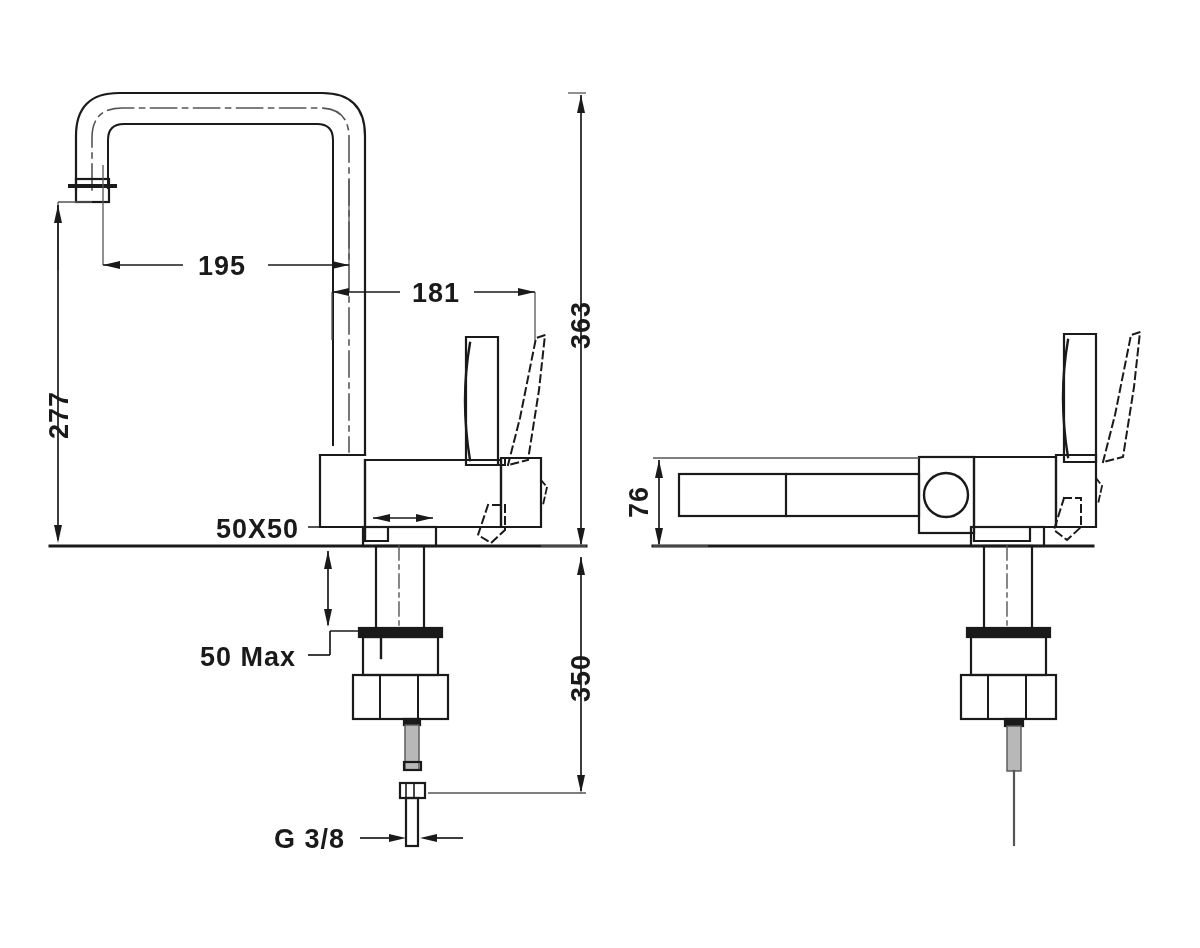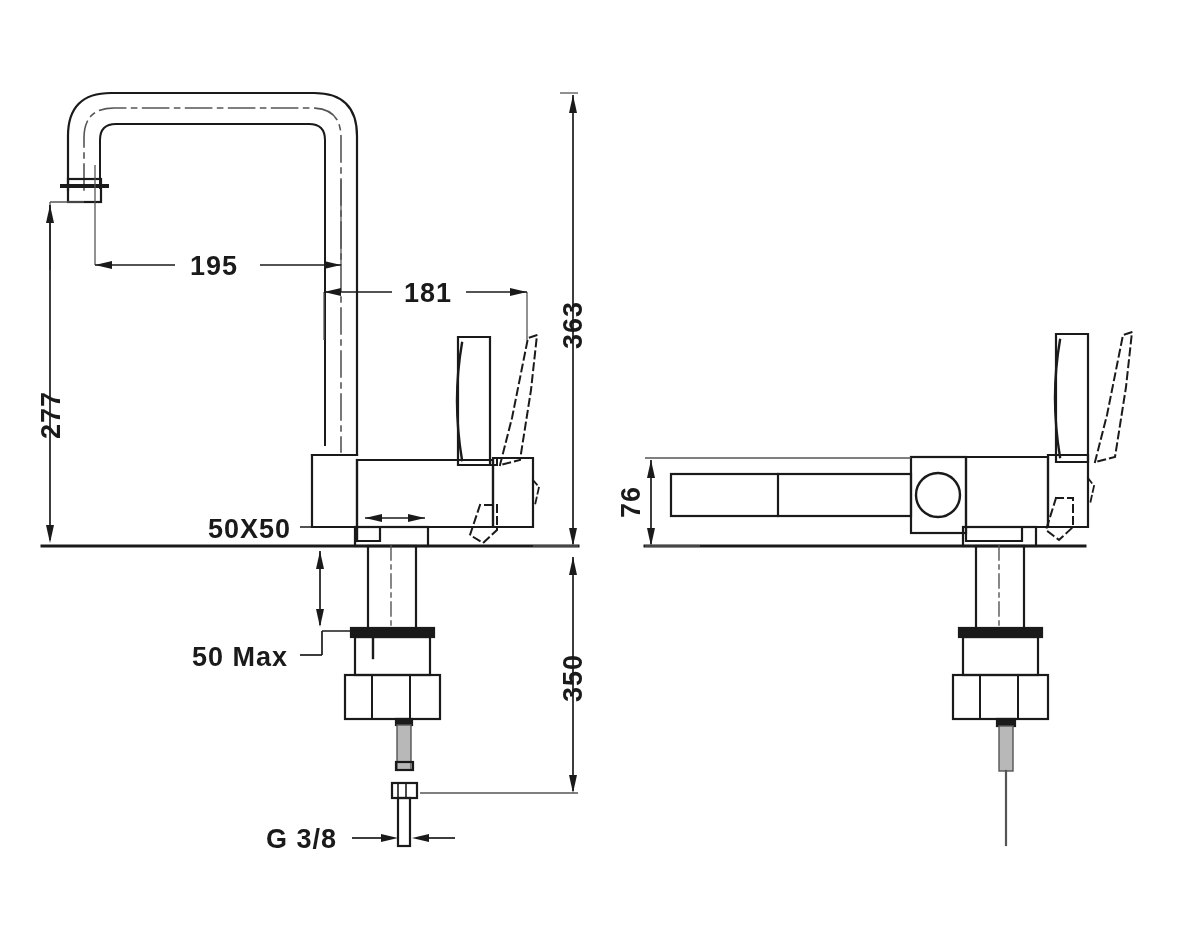--- a/index.html
+++ b/index.html
@@ -2,21 +2,21 @@
 <html><head>
 <meta charset="utf-8">
 <title>Faucet Technical Drawing</title>
 <style>
   html,body{margin:0;padding:0;background:#ffffff;}
   body{
     width:1200px;height:948px;overflow:hidden;
     font-family:"Liberation Sans", sans-serif;
     position:relative;
   }
-  #drawing-root{position:absolute;left:0;top:0;width:980px;height:948px;}
+  #drawing-root{position:absolute;left:8px;top:0;width:980px;height:948px;}
   svg{display:block;}
   .dim-text{
     font-family:"Liberation Sans", sans-serif;
     font-weight:bold;
     font-size:27px;
     fill:#1a1a1a;
     letter-spacing:1px;
   }
   .dim-text-v{
     font-family:"Liberation Sans", sans-serif;

